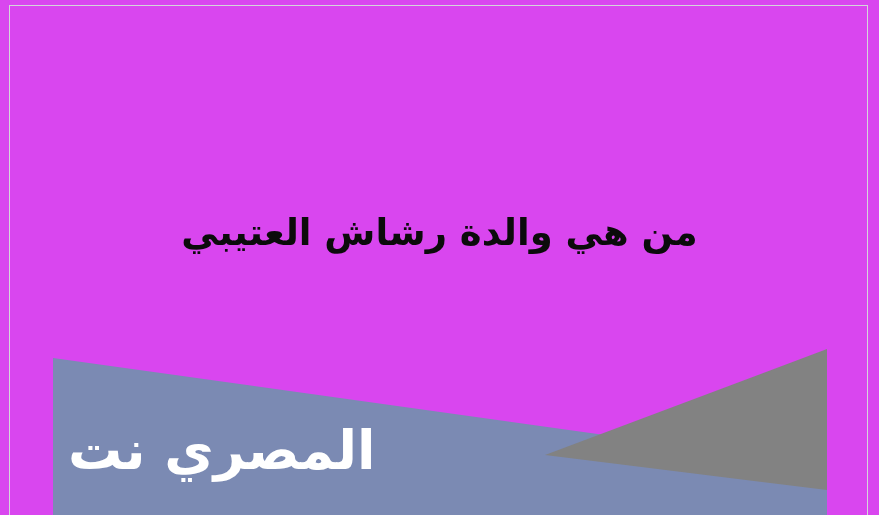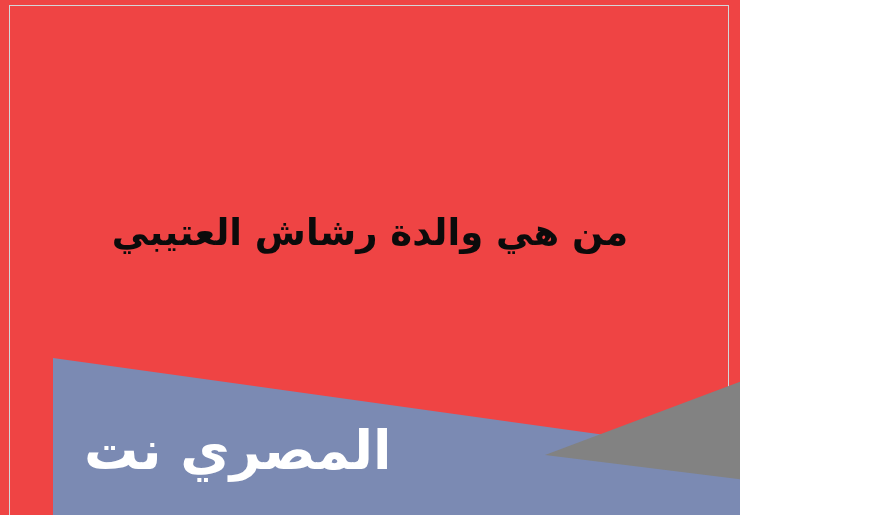--- a/index.html
+++ b/index.html
@@ -7,23 +7,23 @@
     margin: 0;
     padding: 0;
     background: #ffffff;
   }
   body {
     font-family: "DejaVu Sans", "Liberation Sans", sans-serif;
   }
 
   .card {
     position: relative;
-    width: 740px;
+    width: 879px;
     height: 515px;
-    background: #ef4444;
+    background: #d946ef;
     overflow: hidden;
     box-sizing: border-box;
   }
 
   
   .frame-top {
     position: absolute;
     left: 9px;
     right: 11px;
     top: 5px;
@@ -71,21 +71,21 @@
     left: 0;
     top: 0;
     width: 879px;
     height: 515px;
     pointer-events: none;
   }
 
   
   .brand {
     position: absolute;
-    left: 84px;
+    left: 68px;
     top: 424px;
     direction: rtl;
     unicode-bidi: isolate;
     font-family: "DejaVu Sans", "Liberation Sans", sans-serif;
     font-weight: bold;
     font-size: 54px;
     line-height: 1;
     color: #ffffff;
     white-space: nowrap;
   }

